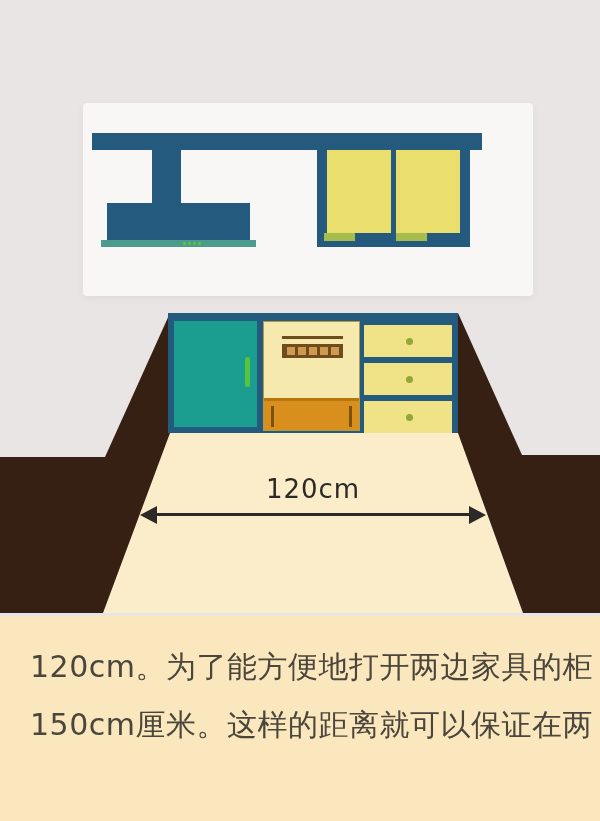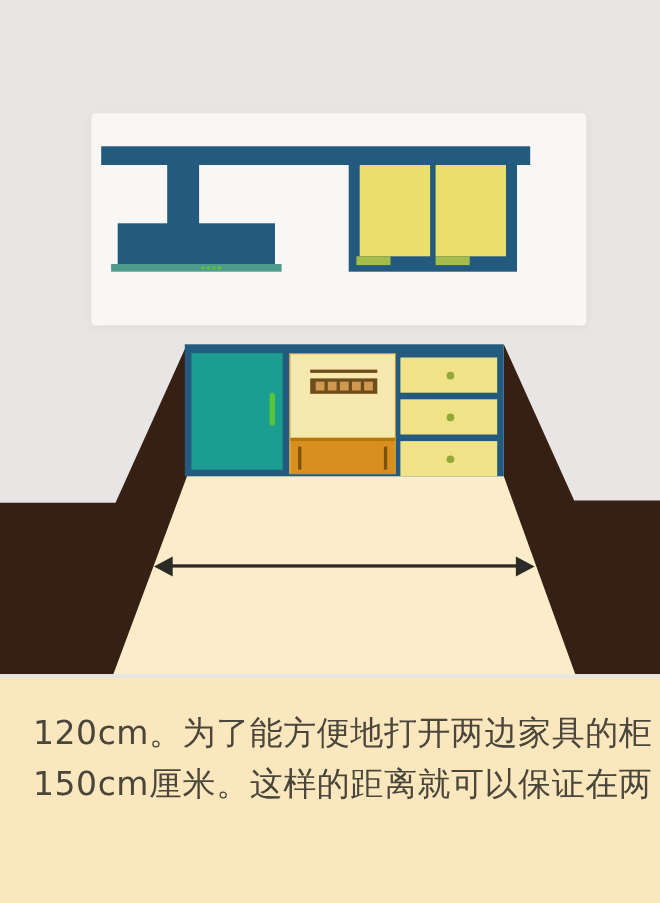--- a/index.html
+++ b/index.html
@@ -168,21 +168,21 @@
 
   
   .caption-panel {
     left: 0; top: 616px; width: 600px; height: 208px;
     background: var(--caption-background, #fbe7bd);
     padding: 31px 16px 0 30px;
     color: var(--caption-text_color, #4a463c);
     font-size: 30px; line-height: 40px; letter-spacing: 0.5px;
     white-space: nowrap;
   }
-  .caption-line.p2 { margin-top: 7px; }
+  .caption-line.p2 { margin-top: 18px; }
 </style>
 </head>
 <body>
 
 <div id="stage">
 
   <div class="abs wall-panel"></div>
 
   <div class="abs hood-bar"></div>
   <div class="abs hood-chimney"></div>
@@ -229,20 +229,21 @@
       </div>
       <div class="drawer-row d2">
         <span class="drawer-knob"></span>
       </div>
       <div class="drawer-row d3">
         <span class="drawer-knob"></span>
       </div>
     </div>
   </div>
 
+  <div class="abs dimension-label">120cm</div>
   <div class="abs dimension-line"></div>
   <div class="abs arrowhead west"></div>
   <div class="abs arrowhead east"></div>
 
   <div class="abs caption-panel">
     <div class="caption-line">120cm。为了能方便地打开两边家具的柜</div>
     <div class="caption-line p2">150cm厘米。这样的距离就可以保证在两</div>
   </div>
 
 </div>

